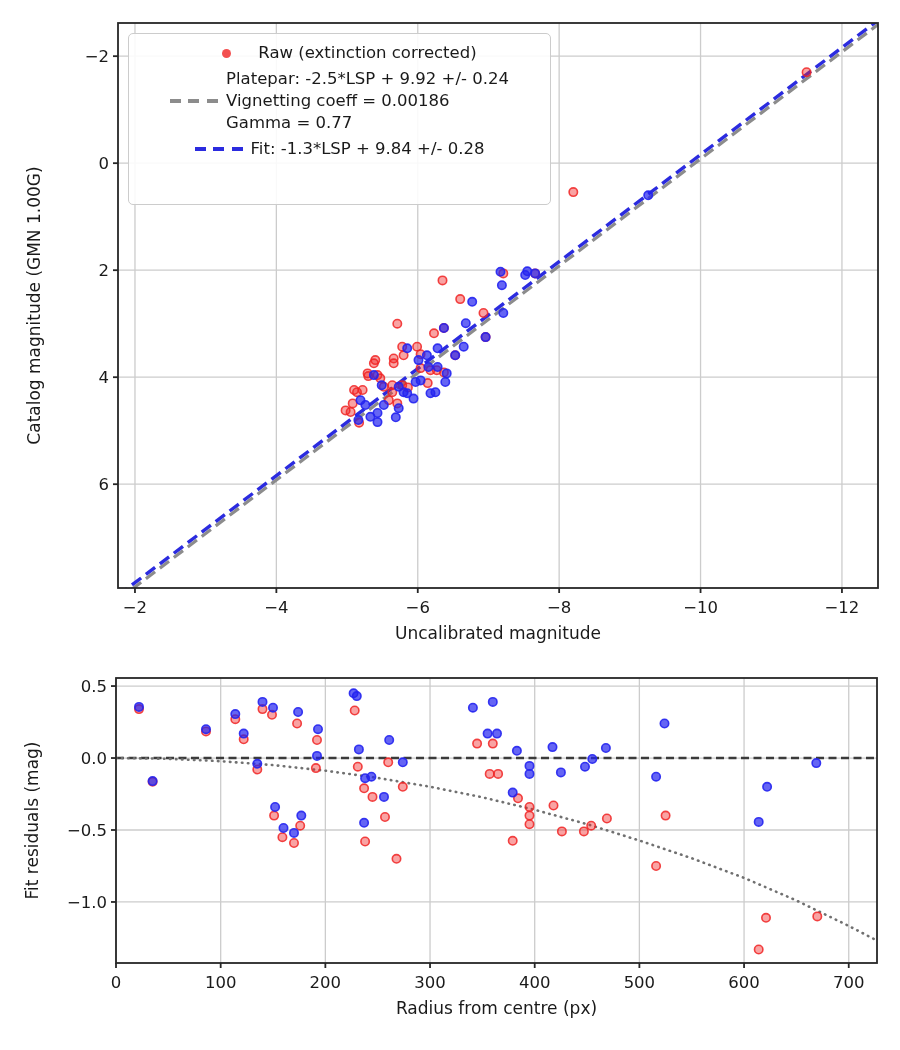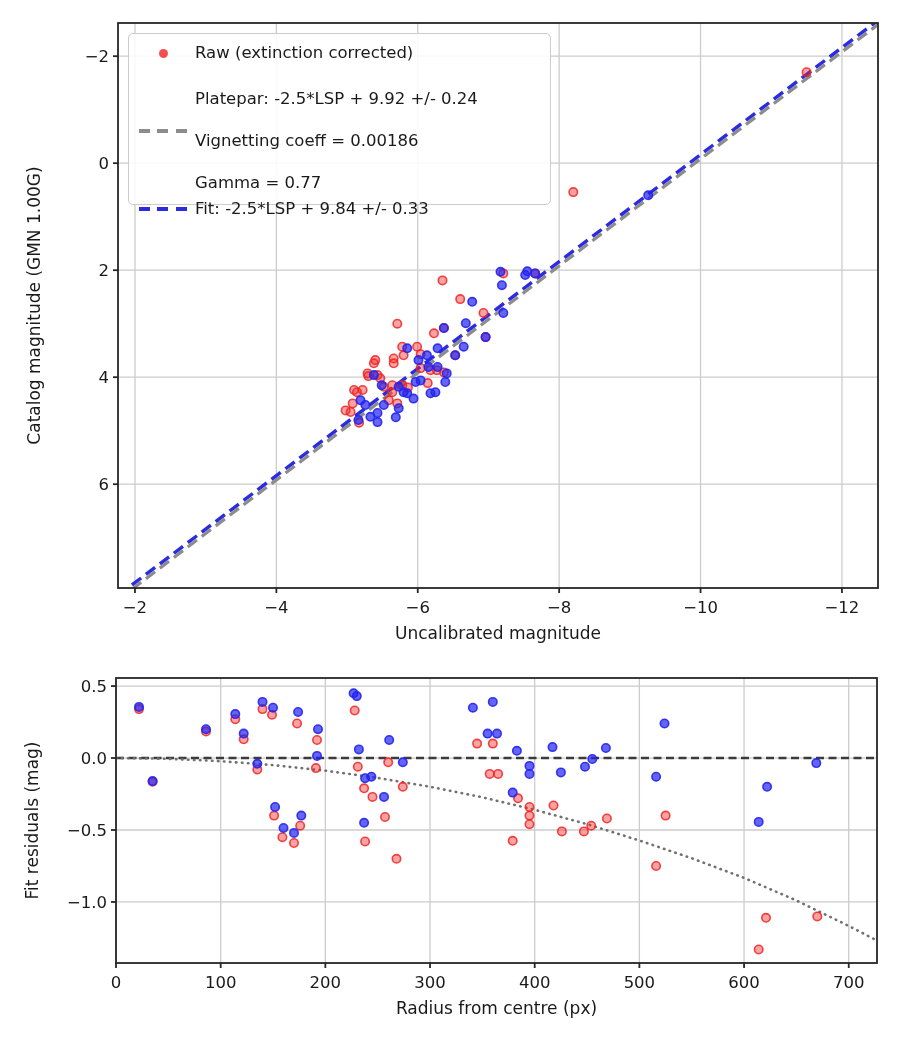--- a/index.html
+++ b/index.html
@@ -13,26 +13,26 @@
   .tick{font:16.5px "DejaVu Sans","Liberation Sans",sans-serif;fill:#1a1a1a;}
   .axlabel{font:17px "DejaVu Sans","Liberation Sans",sans-serif;fill:#1a1a1a;}
   .legend{
     position:absolute;left:128px;top:33px;width:423px;height:172px;
     box-sizing:border-box;background:rgba(255,255,255,0.88);
     border:1px solid #cccccc;border-radius:5px;
     padding:8px 10px 6px 8px;
     display:flex;flex-direction:column;gap:4px;
     font-size:16.5px;line-height:22px;
   }
-  .lrow{display:flex;align-items:center;}
+  .lrow{display:flex;align-items:center;justify-content:center;}
   .lmark{flex:0 0 52px;display:flex;align-items:center;justify-content:center;}
   .ldot{width:9px;height:9px;border-radius:50%;display:inline-block;opacity:.8;}
   .ldash{width:48px;height:3.6px;display:inline-block;}
   .ltext{margin-left:6px;white-space:nowrap;}
-  .lrow.multi .ltext div{white-space:nowrap;margin-top:20px;}
+  .lrow.multi .ltext div{white-space:nowrap;}
 </style>
 </head>
 <body>
 
 <div style="position:relative;width:900px;height:1050px;">
   <svg id="chart" width="900" height="1050" viewBox="0 0 900 1050" xmlns="http://www.w3.org/2000/svg">
       <g>
         <clipPath id="clip0">
           <rect x="118" y="23" width="760" height="565"></rect>
         </clipPath>
@@ -309,16 +309,16 @@
       <span class="ltext">
         <div>Platepar: -2.5*LSP + 9.92 +/- 0.24</div>
         <div>Vignetting coeff = 0.00186</div>
         <div>Gamma = 0.77</div>
       </span>
     </div>
     <div class="lrow">
       <span class="lmark">
           <span class="ldash" style="background: repeating-linear-gradient(90deg, rgb(43, 43, 223) 0px, rgb(43, 43, 223) 11px, transparent 11px, transparent 18.5px);"></span>
         </span>
-      <span class="ltext">Fit: -2.5*LSP + 9.84 +/- 0.33</span>
+      <span class="ltext">Fit: -1.3*LSP + 9.84 +/- 0.28</span>
     </div>
   </div>
 </div>
 
 </body></html>

